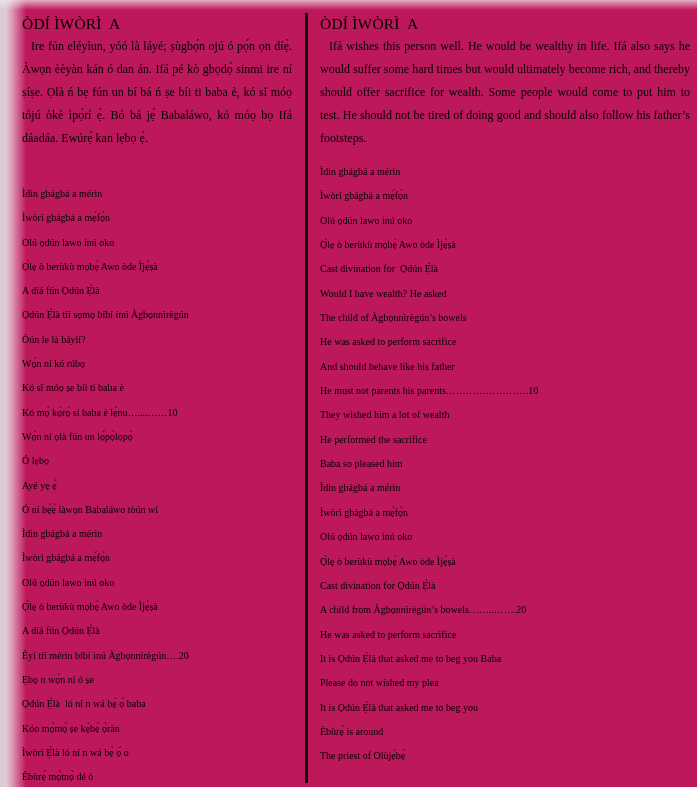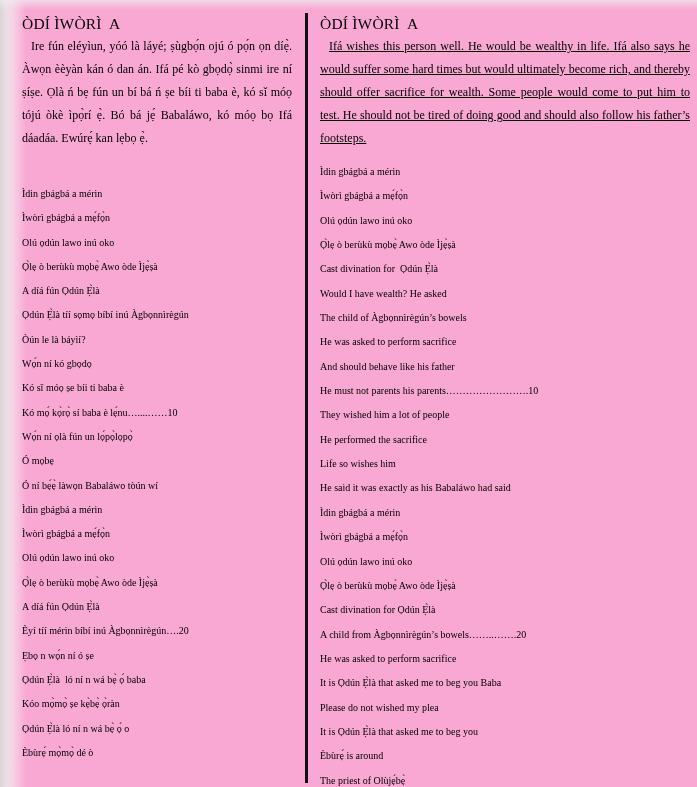--- a/index.html
+++ b/index.html
@@ -9,21 +9,21 @@
     background: #ffffff;
   }
   body {
     font-family: "Liberation Serif", "DejaVu Serif", serif;
     color: #000000;
   }
   #page {
     position: relative;
     width: 697px;
     height: 787px;
-    background: #f9a8d4;
+    background: #be185d;
     overflow: hidden;
   }
   
   #scan-shadow-left {
     position: absolute;
     left: 0; top: 0;
     width: 26px; height: 787px;
     background: linear-gradient(to right,
         rgba(215,215,215,0.95) 0px,
         rgba(232,232,232,0.85) 6px,
@@ -73,21 +73,21 @@
   .prose {
     font-size: 12px;
     line-height: 23px;
     text-align: justify;
     text-justify: inter-word;
     text-indent: 9px;
     margin: 0;
     hyphens: none;
   }
   #left-column .prose  { width: 270px; }
-  #right-column .prose { width: 370px; text-decoration: underline; }
+  #right-column .prose { width: 370px; }
 
   .verse {
     list-style: none;
     margin: 0;
     padding: 0;
   }
   #left-column .verse  { margin-top: 32px; }
   #right-column .verse { margin-top: 10px; }
 
   .verse-line {
@@ -115,60 +115,60 @@
       <div class="section-title">ÒDÍ ÌWÒRÌ  A</div>
       <p class="prose"> Ire fún eléyìun, yóó là láyé; ṣùgbọ́n ojú ó pọ́n ọn díẹ̀. Àwọn èèyàn kán ó dan án. Ifá pé kò gbọdọ̀ sinmi ire ní ṣíṣe. Ọlà ń bẹ fún un bí bá ń ṣe bíi ti baba è, kó sǐ móọ tójú òkè ìpọ̀rí ẹ̀. Bó bá jẹ́ Babaláwo, kó móọ  bọ Ifá dáadáa. Ewúrẹ́ kan lẹbọ ẹ̀.</p>
       <div class="verse" id="left-verse">
           <div class="verse-line">Ìdin gbágbá a mérin</div>
           <div class="verse-line">Ìwòrì gbágbá a mẹ́fọ̀n</div>
           <div class="verse-line">Olú ọdún lawo inú oko</div>
           <div class="verse-line">Ọ̀lẹ ò berùkù mọbẹ̀ Awo òde Ìjẹ̀ṣà</div>
           <div class="verse-line">A díá fún Ọdún Ẹ̀là</div>
           <div class="verse-line">Ọdún Ẹ̀là tíí sọmọ bíbí inú Àgbọnnìrègún</div>
           <div class="verse-line">Òún le là báyìí?</div>
-          <div class="verse-line">Wọ́n ní kó gbọdọ</div>
+          <div class="verse-line">Wọ́n ní kó rúbọ</div>
           <div class="verse-line">Kó sǐ móọ ṣe bíi ti baba è</div>
           <div class="verse-line">Kó mọ́ kọ̀rọ̀ sí baba è lẹ́nu…....……10</div>
           <div class="verse-line">Wọ́n ní ọlà fún un lọ́pọ̀lọpọ̀</div>
-          <div class="verse-line">Ó mọbẹ</div>
+          <div class="verse-line">Ó lẹbọ</div>
+          <div class="verse-line">Ayé yẹ ẹ́</div>
           <div class="verse-line">Ó ní bẹ́ẹ̀ làwọn Babaláwo tòún wí</div>
           <div class="verse-line">Ìdin gbágbá a mérin</div>
           <div class="verse-line">Ìwòrì gbágbá a mẹ́fọ̀n</div>
           <div class="verse-line">Olú ọdún lawo inú oko</div>
           <div class="verse-line">Ọ̀lẹ ò berùkù mọbẹ̀ Awo òde Ìjẹ̀ṣà</div>
           <div class="verse-line">A díá fún Ọdún Ẹ̀là</div>
           <div class="verse-line">Èyí tíí mérin bíbí inú Àgbọnnìrègún….20</div>
           <div class="verse-line">Ẹbọ n wọ́n ní ó ṣe</div>
           <div class="verse-line">Ọdún Ẹ̀là  ló ní n wá bẹ̀ ọ́ baba</div>
           <div class="verse-line">Kóo mọ̀mọ̀ ṣe kẹ̀bẹ̀ ọ̀ràn</div>
-          <div class="verse-line">Ọdún Ẹ̀là ló ní n wá bẹ̀ ọ́ o</div>
+          <div class="verse-line">Ìwòrì Ẹ̀là ló ní n wá bẹ̀ ọ́ o</div>
           <div class="verse-line">Èbùrẹ́ mọ̀mọ̀ dé ò</div>
         </div>
     </div>
   </div>
 
   <div class="column" id="right-column">
     <div class="col-inner">
       <div class="section-title">ÒDÍ ÌWÒRÌ  A</div>
       <p class="prose"> Ifá wishes this person well. He would be wealthy in life. Ifá also says he would suffer some hard times but would ultimately become rich, and thereby should offer sacrifice for wealth. Some people would come to put him to test. He should not be tired of doing good and should also follow his father’s footsteps.</p>
       <div class="verse" id="right-verse">
           <div class="verse-line">Ìdin gbágbá a mérin</div>
           <div class="verse-line">Ìwòrì gbágbá a mẹ́fọ̀n</div>
           <div class="verse-line">Olú ọdún lawo inú oko</div>
           <div class="verse-line">Ọ̀lẹ ò berùkù mọbẹ̀ Awo òde Ìjẹ̀ṣà</div>
           <div class="verse-line">Cast divination for  Ọdún Ẹ̀là</div>
           <div class="verse-line">Would I have wealth? He asked</div>
           <div class="verse-line">The child of Àgbọnnìrègún’s bowels</div>
           <div class="verse-line">He was asked to perform sacrifice</div>
           <div class="verse-line">And should behave like his father</div>
           <div class="verse-line">He must not parents his parents…………………….10</div>
-          <div class="verse-line">They wished him a lot of people</div>
+          <div class="verse-line">They wished him a lot of wealth</div>
           <div class="verse-line">He performed the sacrifice</div>
-          <div class="verse-line">Life so wishes him</div>
-          <div class="verse-line">He said it was exactly as his Babaláwo had said</div>
+          <div class="verse-line">Baba so pleased him</div>
           <div class="verse-line">Ìdin gbágbá a mérin</div>
           <div class="verse-line">Ìwòrì gbágbá a mẹ́fọ̀n</div>
           <div class="verse-line">Olú ọdún lawo inú oko</div>
           <div class="verse-line">Ọ̀lẹ ò berùkù mọbẹ̀ Awo òde Ìjẹ̀ṣà</div>
           <div class="verse-line">Cast divination for Ọdún Ẹ̀là</div>
           <div class="verse-line">A child from Àgbọnnìrègún’s bowels……..…….20</div>
           <div class="verse-line">He was asked to perform sacrifice</div>
           <div class="verse-line">It is Ọdún Ẹ̀là that asked me to beg you Baba</div>
           <div class="verse-line">Please do not wished my plea</div>
           <div class="verse-line">It is Ọdún Ẹ̀là that asked me to beg you</div>

